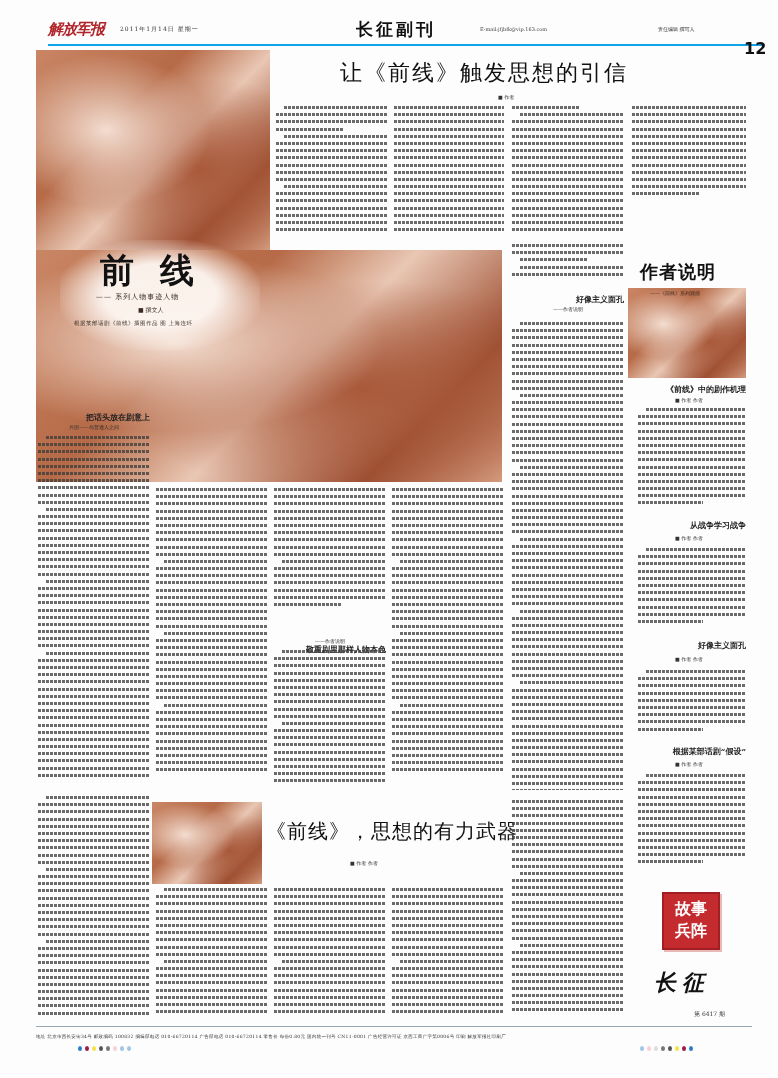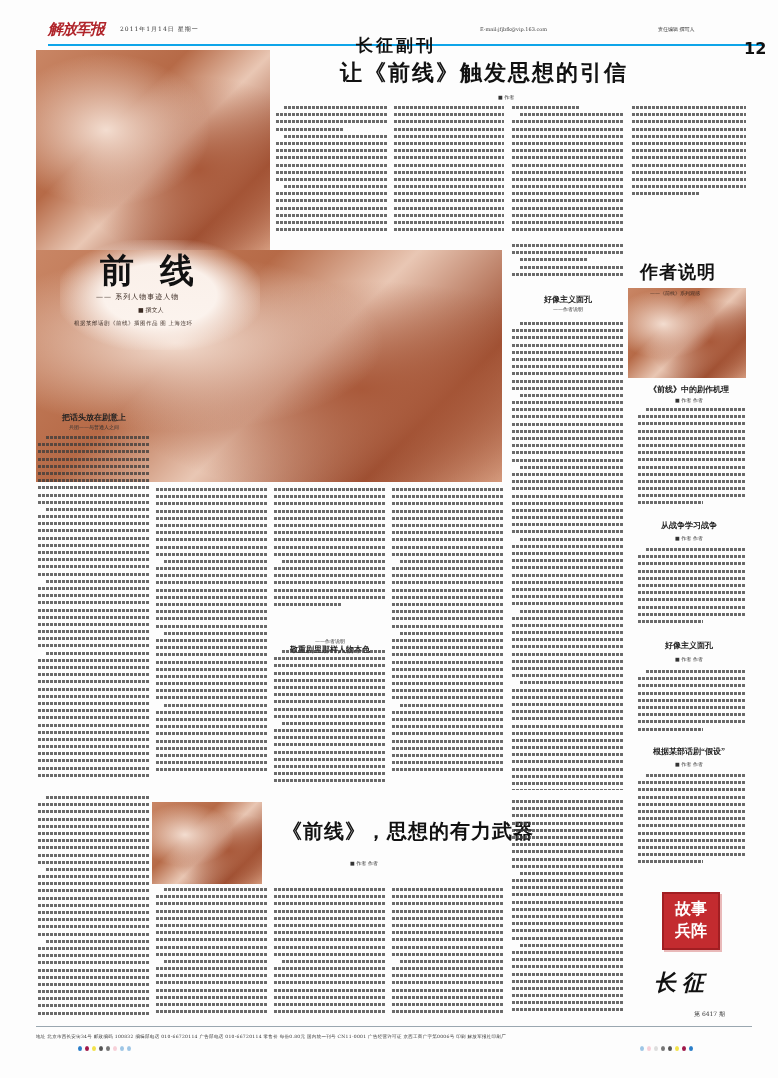--- a/index.html
+++ b/index.html
@@ -2,21 +2,21 @@
 <html><head>
 <meta charset="utf-8">
 <style>
   * { box-sizing: border-box; margin: 0; padding: 0; }
   body { width: 778px; height: 1078px; background: #fdfdfd; font-family: "DejaVu Serif", serif; position: relative; overflow: hidden; color: #1a1a1a; }
   .abs { position: absolute; }
   
   .masthead { left: 48px; top: 18px; width: 716px; height: 28px; border-bottom: 2px solid #0ea5e9; }
   .logo { left: 0; top: 2px; font-family: "DejaVu Serif", serif; font-style: italic; color: #b0242a; font-size: 15px; font-weight: bold; letter-spacing: -1px; }
   .dateline { left: 72px; top: 7px; font-size: 6px; color: #333; letter-spacing: 1px; }
-  .section-title { left: 308px; top: 0; font-family: "DejaVu Sans", sans-serif; font-weight: bold; font-size: 17px; letter-spacing: 3px; color: #111; margin-top: 16px; }
+  .section-title { left: 308px; top: 0; font-family: "DejaVu Sans", sans-serif; font-weight: bold; font-size: 17px; letter-spacing: 3px; color: #111; }
   .email { left: 432px; top: 8px; font-size: 5px; color: #444; }
   .editor { left: 610px; top: 8px; font-size: 5px; color: #333; }
   .pageno { left: 696px; top: 1px; font-family: "DejaVu Sans", sans-serif; font-weight: bold; font-size: 16px; color: #111; margin-top: 20px; }
 
   
   .sepia { background:
       radial-gradient(ellipse at 30% 40%, #f3ddd0 0%, transparent 45%),
       radial-gradient(ellipse at 70% 60%, #a9593a 0%, transparent 55%),
       linear-gradient(135deg, #c98665 0%, #b66a47 35%, #e9c7b4 55%, #9c4d30 80%, #d49a7d 100%);
   }
@@ -25,29 +25,29 @@
   .hero-fade { left: 60px; top: 240px; width: 200px; height: 110px; background: radial-gradient(ellipse at center, rgba(253,246,241,0.95) 40%, rgba(253,246,241,0) 75%); }
   .hero-title { left: 100px; top: 248px; font-family: "DejaVu Sans", sans-serif; font-weight: bold; font-size: 34px; letter-spacing: 26px; color: #111; }
   .hero-sub { left: 96px; top: 292px; font-size: 7px; color: #3a2a22; letter-spacing: 1px; }
   .hero-author { left: 138px; top: 306px; font-size: 6px; color: #3a2a22; }
   .hero-credit { left: 74px; top: 320px; font-size: 5.5px; color: #3a2a22; letter-spacing: .5px; }
 
   .ill-side { left: 628px; top: 288px; width: 118px; height: 90px; }
   .ill-small { left: 152px; top: 802px; width: 110px; height: 82px; }
 
   
-  .headline-1 { left: 340px; top: 58px; font-size: 22px; font-weight: bold; letter-spacing: 2px; color: #111; }
+  .headline-1 { left: 340px; top: 58px; font-size: 22px; font-weight: normal; letter-spacing: 2px; color: #111; }
   .byline-1 { left: 498px; top: 94px; font-size: 5px; color: #333; }
-  .headline-2 { left: 266px; top: 818px; font-size: 20px; font-weight: bold; letter-spacing: 1px; color: #111; margin-left: 16px; }
+  .headline-2 { left: 266px; top: 818px; font-size: 20px; font-weight: normal; letter-spacing: 1px; color: #111; }
   .byline-2 { left: 350px; top: 860px; font-size: 5px; color: #333; }
 
   .side-title { left: 640px; top: 260px; font-size: 18px; font-weight: bold; letter-spacing: 1px; color: #111; }
   .side-subtitle { left: 650px; top: 290px; font-size: 5px; color: #3a2a22; z-index: 2; }
 
-  .sub-head { font-size: 8px; font-weight: bold; color: #222; text-align: center; font-family: Liberation Serif, serif; }
+  .sub-head { font-size: 8px; font-weight: bold; color: #222; text-align: right; }
   .sub-by { font-size: 5px; color: #333; text-align: center; }
 
   
   .col { overflow: hidden; }
   .line { height: 3px; margin-bottom: 4.2px; background: repeating-linear-gradient(90deg, #3a3a3a 0 3px, transparent 3px 4px); opacity: .75; }
   .line.short { width: 60%; }
   .line.indent { margin-left: 8px; }
 
   
   .stamp { left: 662px; top: 892px; width: 58px; height: 58px; background: #c32b2f; border: 2px solid #a11e22; color: #fff; font-weight: bold; font-size: 16px; line-height: 22px; text-align: center; padding-top: 4px; box-shadow: 2px 2px 0 #e9b9b9; }

